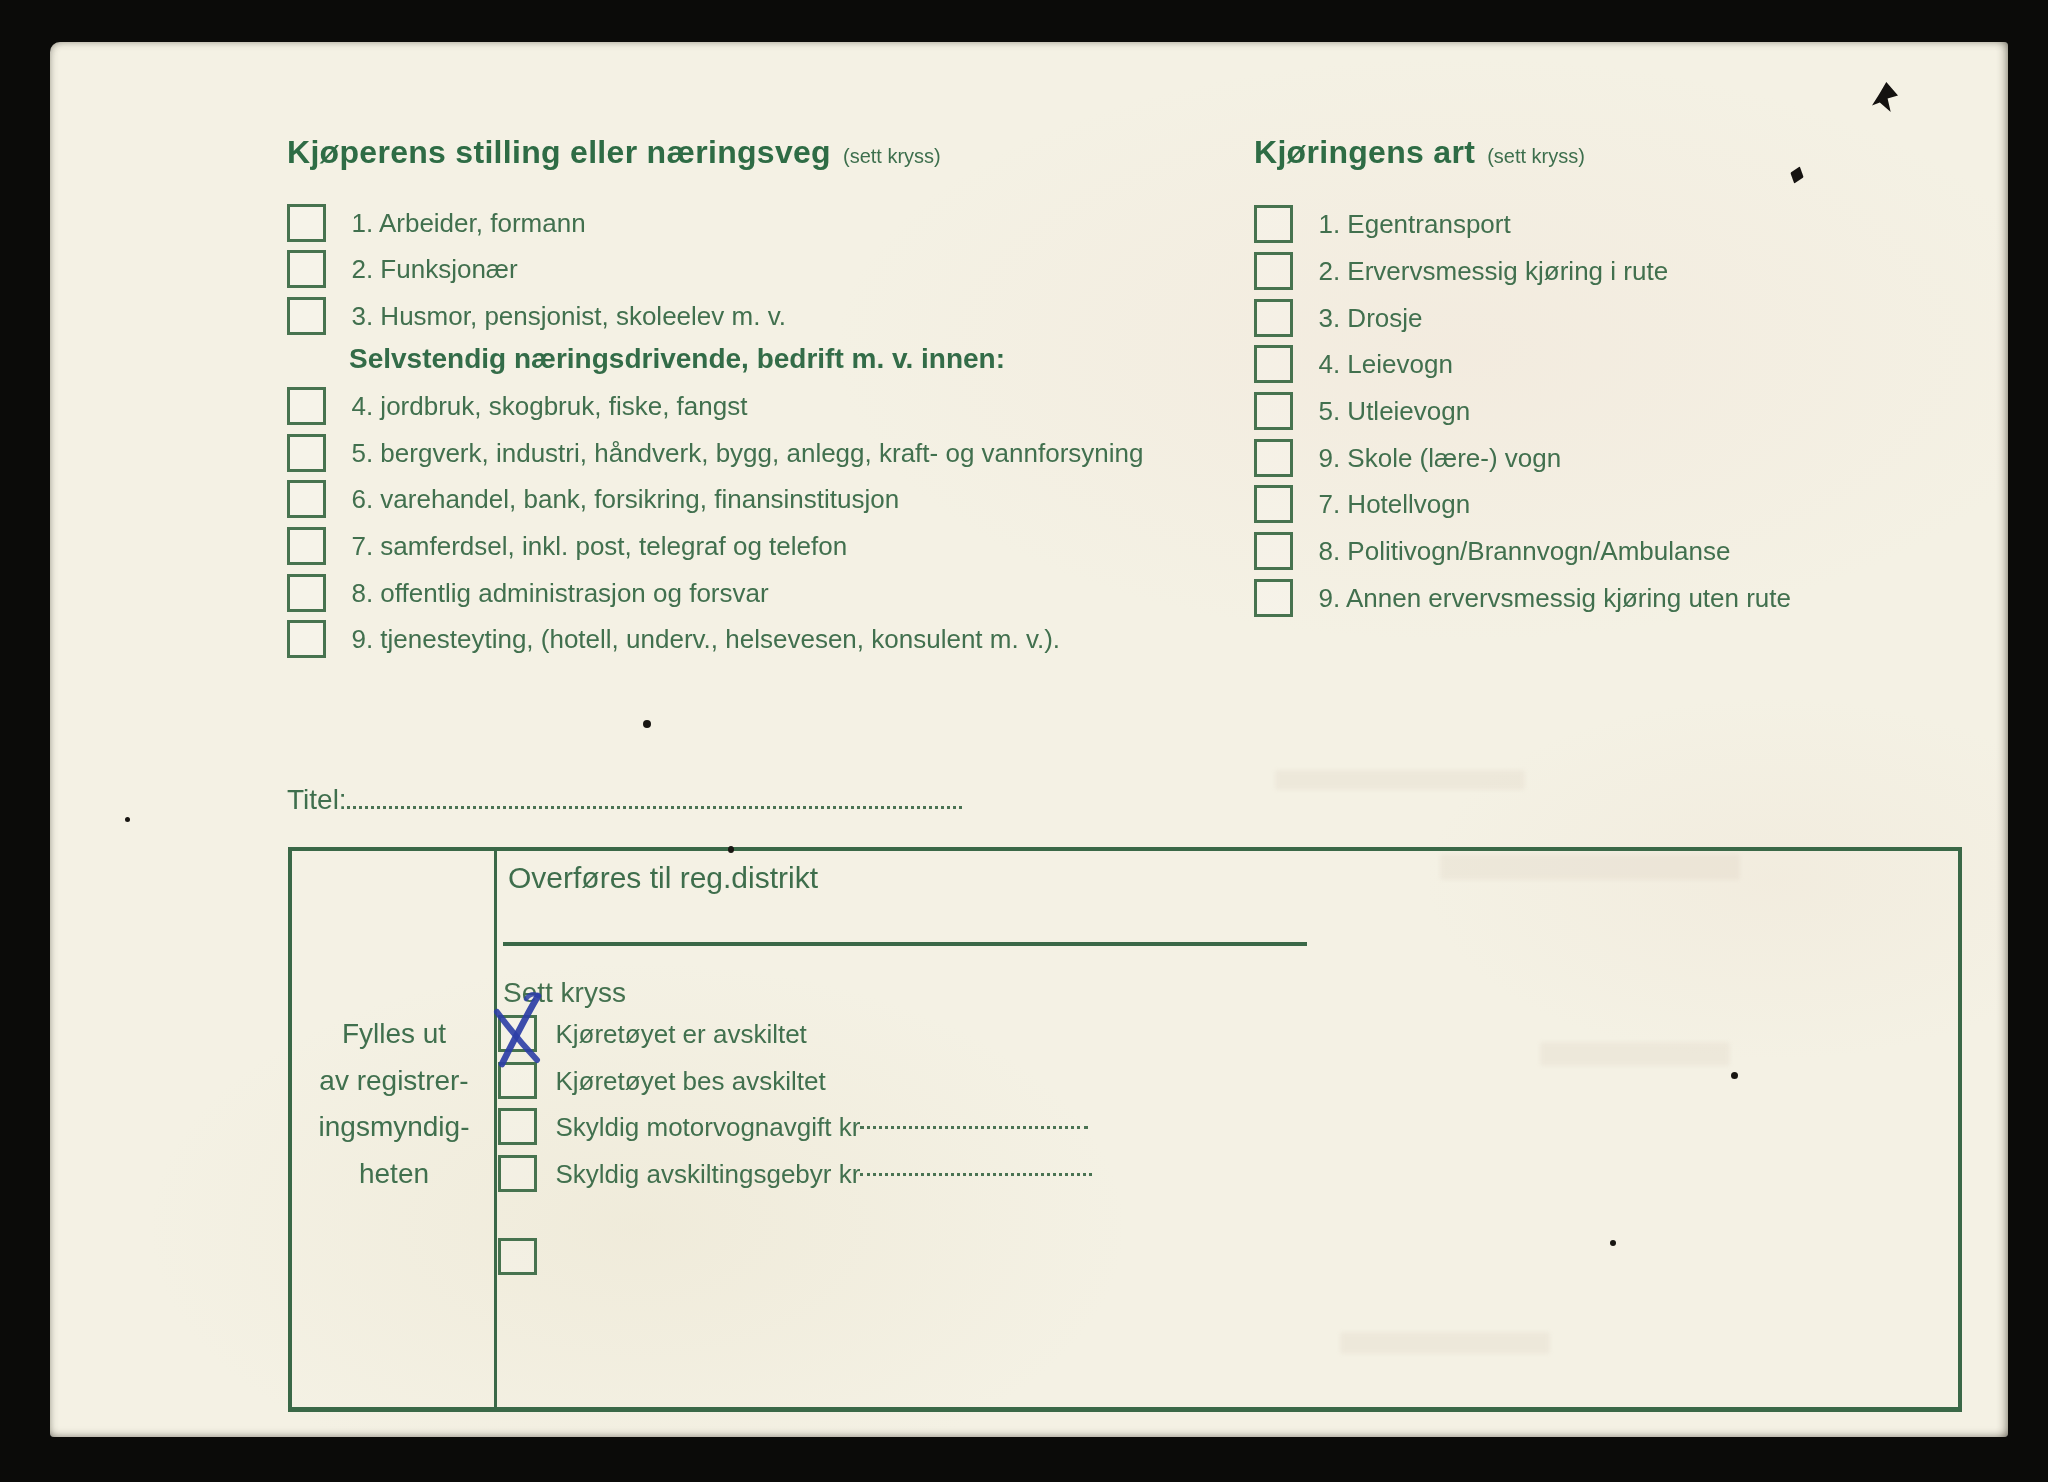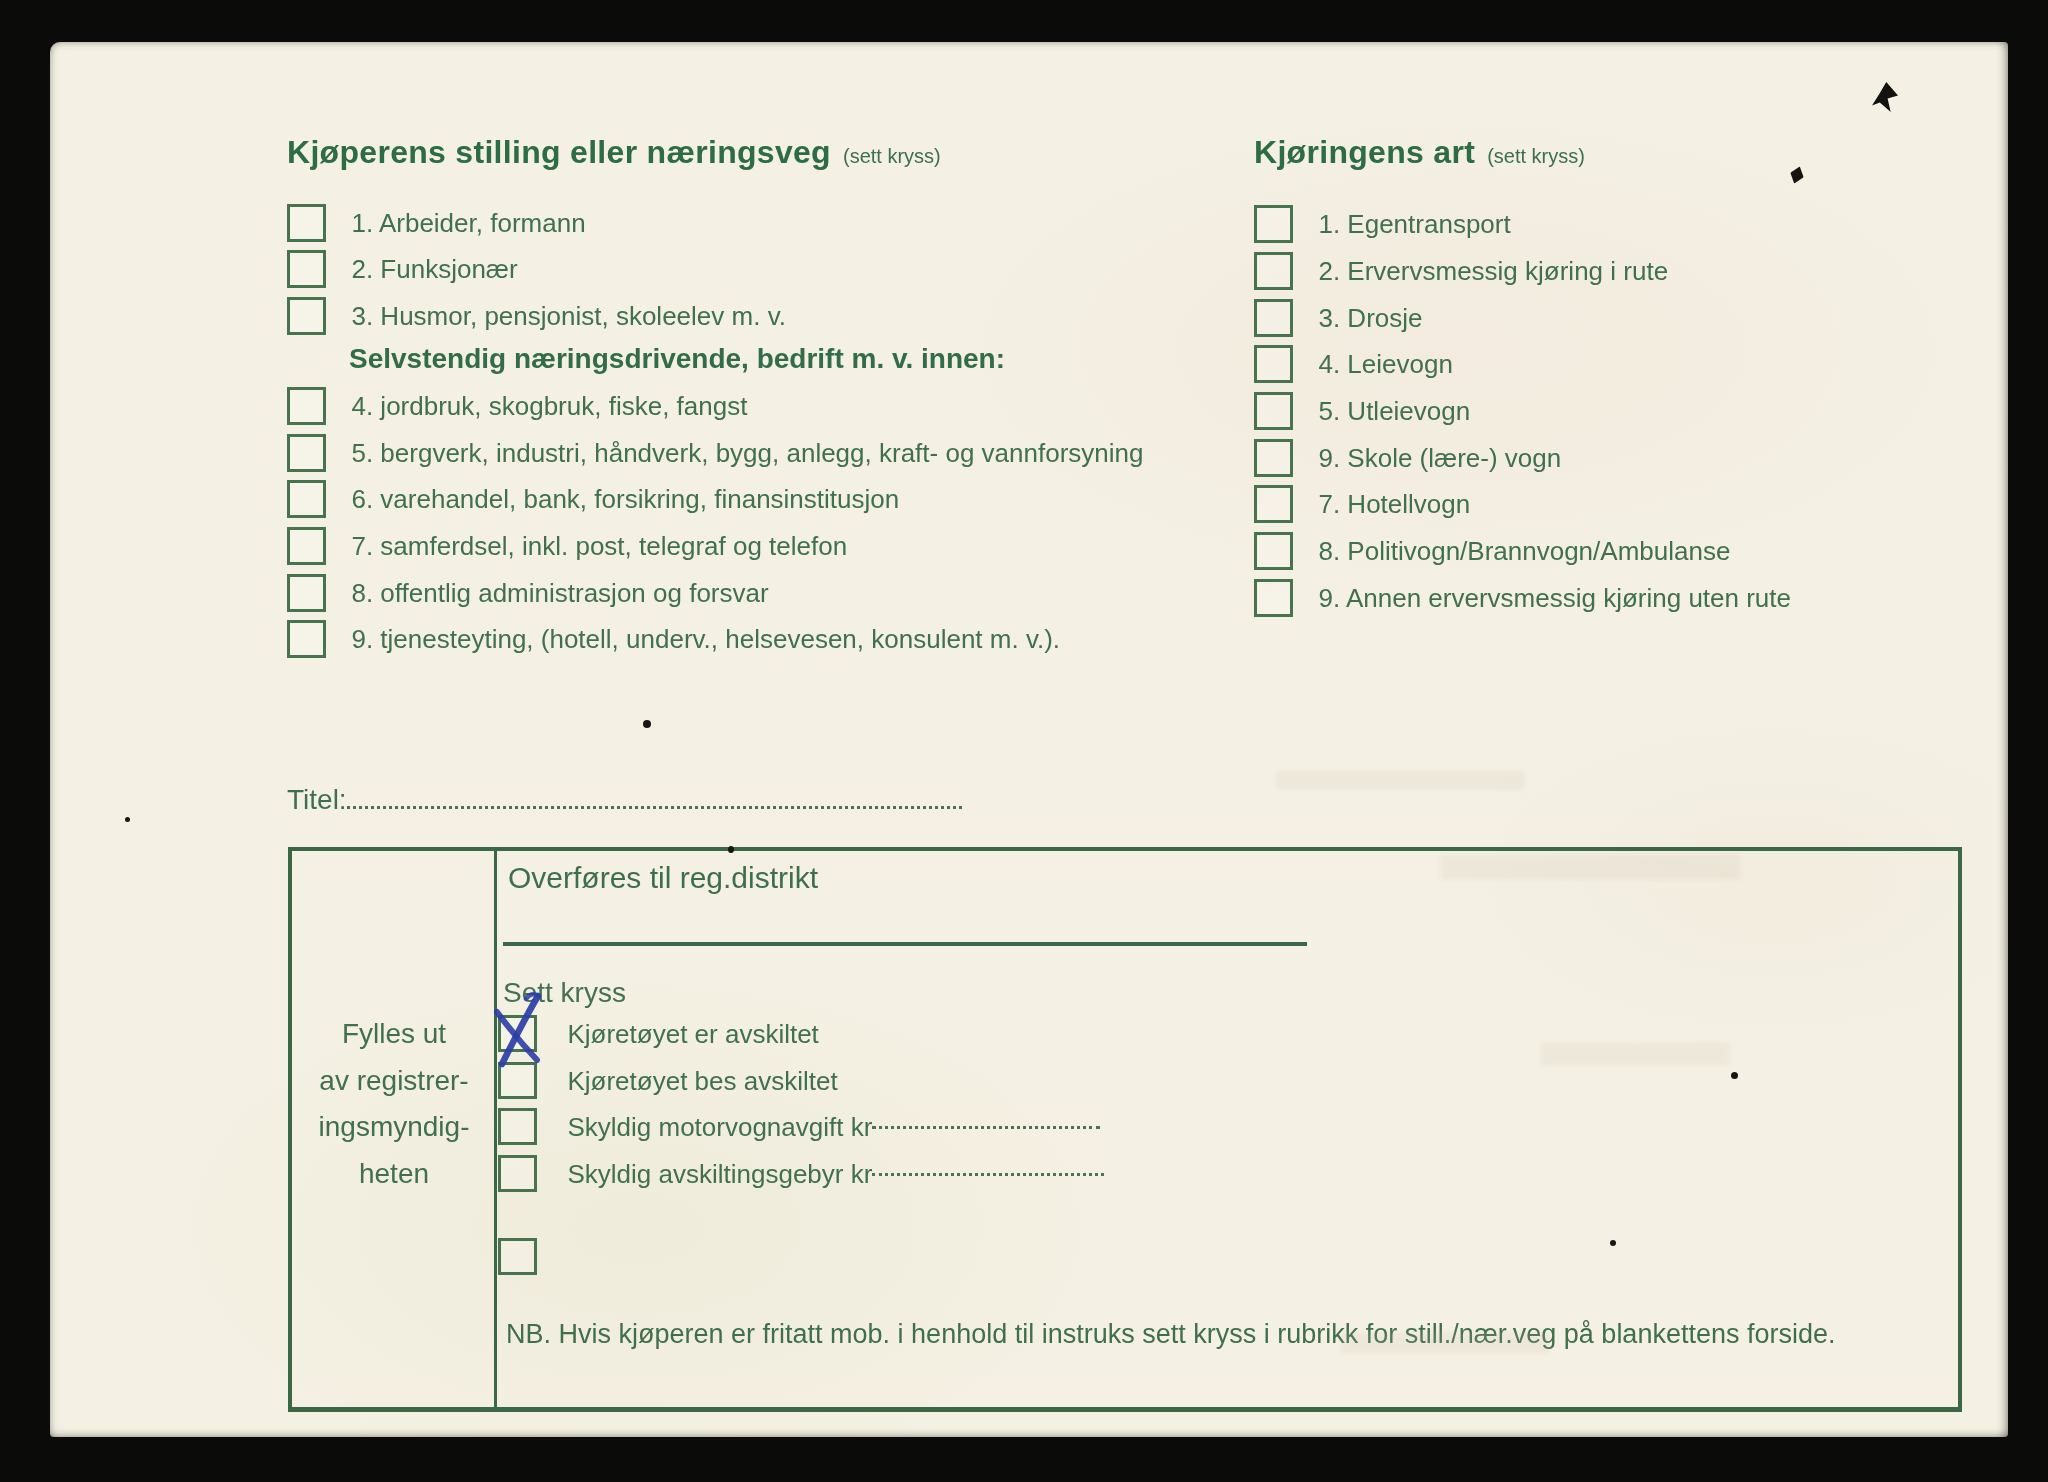--- a/index.html
+++ b/index.html
@@ -31,21 +31,21 @@
   .regbox{position:absolute;left:238px;top:805px;width:1666px;height:556px;
           border:4px solid #3a6847;border-bottom-width:5px;}
   .vdivider{position:absolute;left:202px;top:0;bottom:0;width:3px;background:#3a6847;}
   .regbox .header{position:absolute;left:216px;top:10px;font-size:30px;color:#3e6e4c;}
   .hline{position:absolute;left:211px;top:91px;width:804px;height:4px;background:#3a6847;}
   .settkryss{position:absolute;left:211px;top:126px;font-size:28px;color:#44714f;}
   .sidelabel{position:absolute;left:6px;top:160px;width:192px;text-align:center;
              font-size:28px;color:#40704e;line-height:46.5px;}
   .regrow{position:absolute;left:206px;height:40px;white-space:nowrap;}
   .regrow .cb{width:33px;height:31px;}
-  .regrow .lbl{margin-left:26px;}
+  .regrow .lbl{margin-left:14px;}
   .xmark{position:absolute;left:196px;top:139px;width:72px;height:80px;pointer-events:none;}
   .nb{position:absolute;left:214px;top:468px;font-size:27px;color:#3f6f4d;white-space:nowrap;}
   
   .dot{position:absolute;background:#181612;border-radius:50%;}
   .mark-arrow{position:absolute;left:1822px;top:40px;width:26px;height:30px;background:#141210;
               clip-path:polygon(55% 0, 100% 45%, 60% 55%, 72% 100%, 30% 68%, 0 78%, 28% 40%);}
   .mark-diamond{position:absolute;left:1740px;top:124px;width:14px;height:18px;background:#161311;
                 transform:rotate(18deg);clip-path:polygon(50% 0,100% 50%,50% 100%,0 50%);}
   .bleed{position:absolute;background:#c9b6a4;opacity:.14;filter:blur(2px);border-radius:3px;}
 </style>
@@ -178,21 +178,20 @@
       <div class="regrow" style="top:387px">
         <span class="cb"></span>
       </div>
 
       <svg class="xmark" viewBox="0 0 72 80">
         <path d="M14 74 C 22 58, 38 26, 50 6" stroke="#2c3ea6" stroke-width="6.5" stroke-linecap="round" fill="none" opacity="0.92"></path>
         <path d="M9 22 C 18 34, 34 54, 49 70" stroke="#2c3ea6" stroke-width="6" stroke-linecap="round" fill="none" opacity="0.9"></path>
         <path d="M50 6 C 46 3, 41 4, 38 9" stroke="#2c3ea6" stroke-width="4.5" stroke-linecap="round" fill="none" opacity="0.85"></path>
       </svg>
 
-      <div class="nb">NB.  Hvis kjøperen er fritatt mob. i henhold til instruks sett kryss i rubrikk for still./nær.veg på blankettens forside.</div>
     </div>
 
     <div class="mark-arrow"></div>
     <div class="mark-diamond"></div>
     <div class="dot" style="left:593px;top:678px;width:8px;height:8px"></div>
     <div class="dot" style="left:678px;top:804px;width:6px;height:7px"></div>
     <div class="dot" style="left:1681px;top:1030px;width:7px;height:7px"></div>
     <div class="dot" style="left:1560px;top:1198px;width:6px;height:6px"></div>
     <div class="dot" style="left:75px;top:775px;width:5px;height:5px"></div>
 

